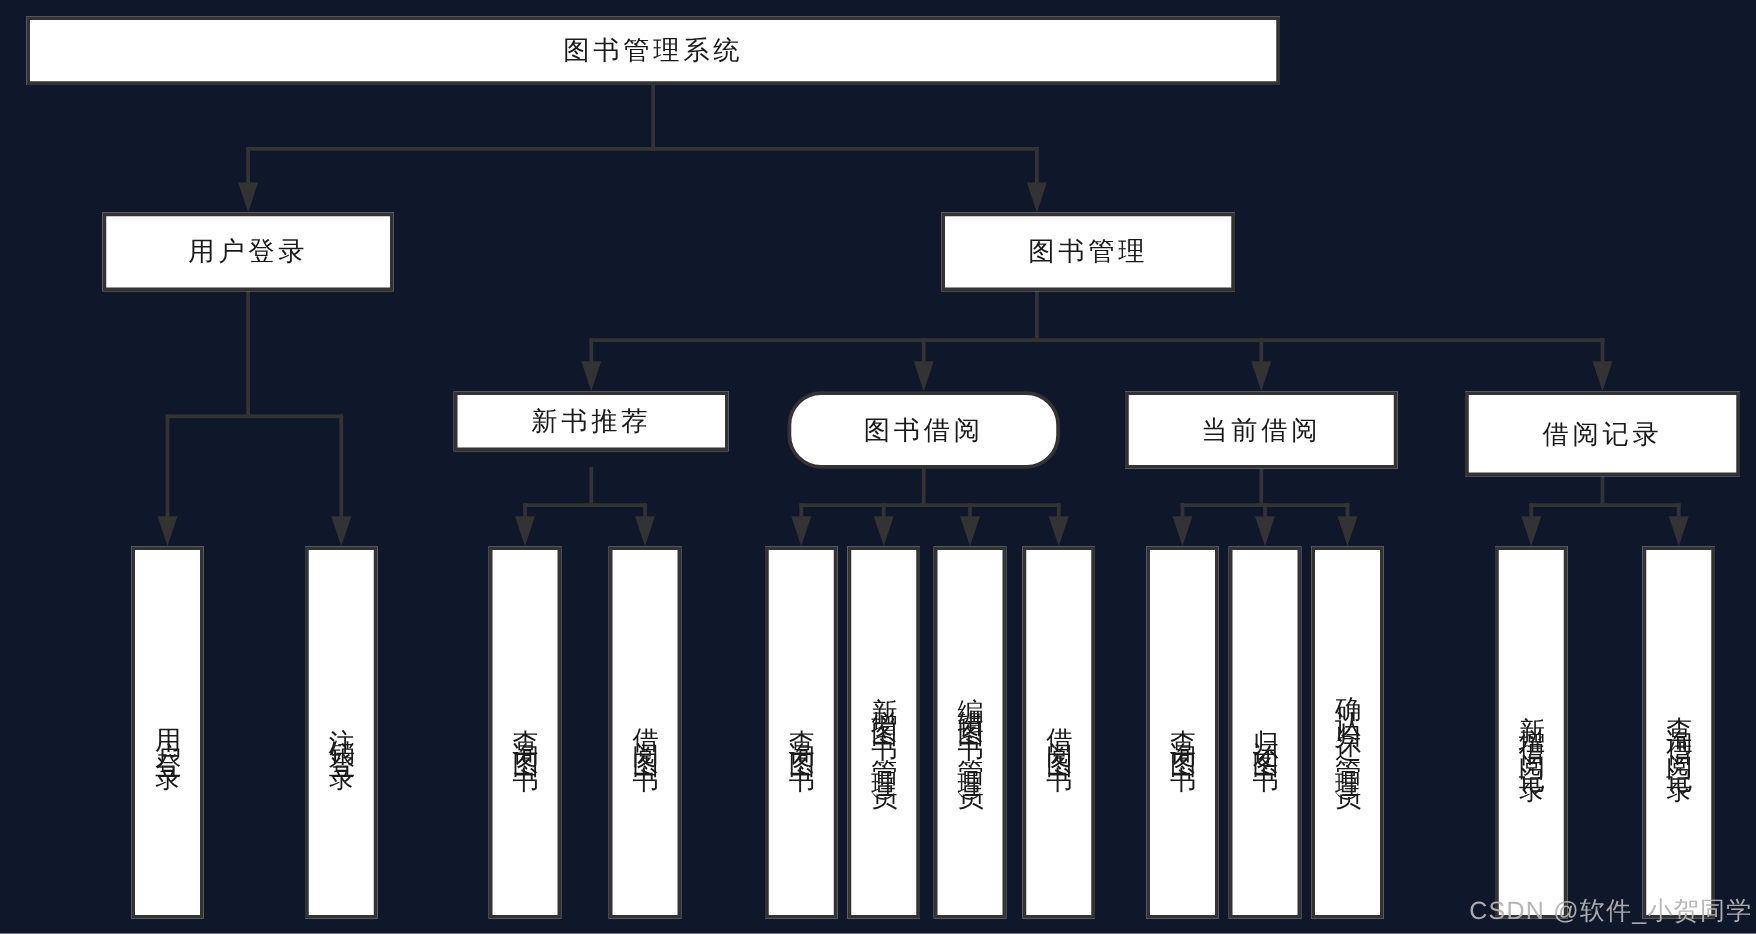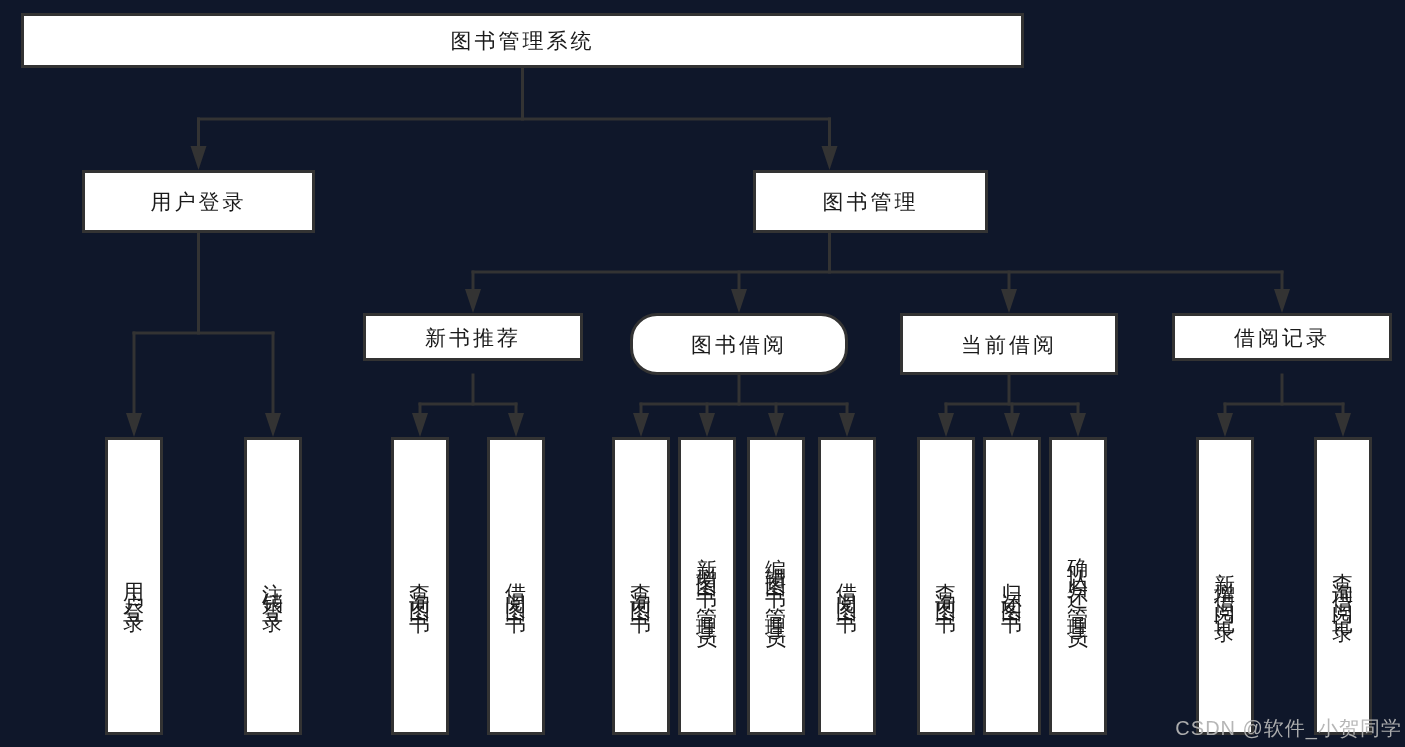--- a/index.html
+++ b/index.html
@@ -112,21 +112,21 @@
       <line x1="1343" y1="404" x2="1343" y2="419" stroke="#333333" stroke-width="3" stroke-linecap="square"></line>
       <polygon points="1335,413 1351,413 1343,437" fill="#333333"></polygon>
     </svg>
   <div id="nodes">
       <div class="node h" style="left: 21px; top: 13px; width: 1003px; height: 55px;">图书管理系统</div>
       <div class="node h" style="left: 82px; top: 170px; width: 233px; height: 63px;">用户登录</div>
       <div class="node h" style="left: 712px; top: 170px; width: 235px; height: 63px; margin-left: 41px;">图书管理</div>
       <div class="node h" style="left: 363px; top: 313px; width: 220px; height: 48px;">新书推荐</div>
       <div class="node h" style="left: 630px; top: 313px; width: 218px; height: 62px; border-radius: 27px;">图书借阅</div>
       <div class="node h" style="left: 900px; top: 313px; width: 218px; height: 62px; text-align: right;">当前借阅</div>
-      <div class="node h" style="left: 1172px; top: 313px; width: 220px; height: 48px;">借阅记录</div>
+      <div class="node h" style="left: 1172px; top: 313px; width: 220px; height: 68px;">借阅记录</div>
       <div class="node v" style="left: 105px; top: 437px; width: 58px; height: 298px;">用户登录</div>
       <div class="node v" style="left: 244px; top: 437px; width: 58px; height: 298px;">注销登录</div>
       <div class="node v" style="left: 391px; top: 437px; width: 58px; height: 298px;">查询图书</div>
       <div class="node v" style="left: 487px; top: 437px; width: 58px; height: 298px;">借阅图书</div>
       <div class="node v" style="left: 612px; top: 437px; width: 58px; height: 298px;">查询图书</div>
       <div class="node v" style="left: 678px; top: 437px; width: 58px; height: 298px;">新增图书（管理员）</div>
       <div class="node v" style="left: 747px; top: 437px; width: 58px; height: 298px;">编辑图书（管理员）</div>
       <div class="node v" style="left: 818px; top: 437px; width: 58px; height: 298px;">借阅图书</div>
       <div class="node v" style="left: 917px; top: 437px; width: 58px; height: 298px;">查询图书</div>
       <div class="node v" style="left: 983px; top: 437px; width: 58px; height: 298px;">归还图书</div>

